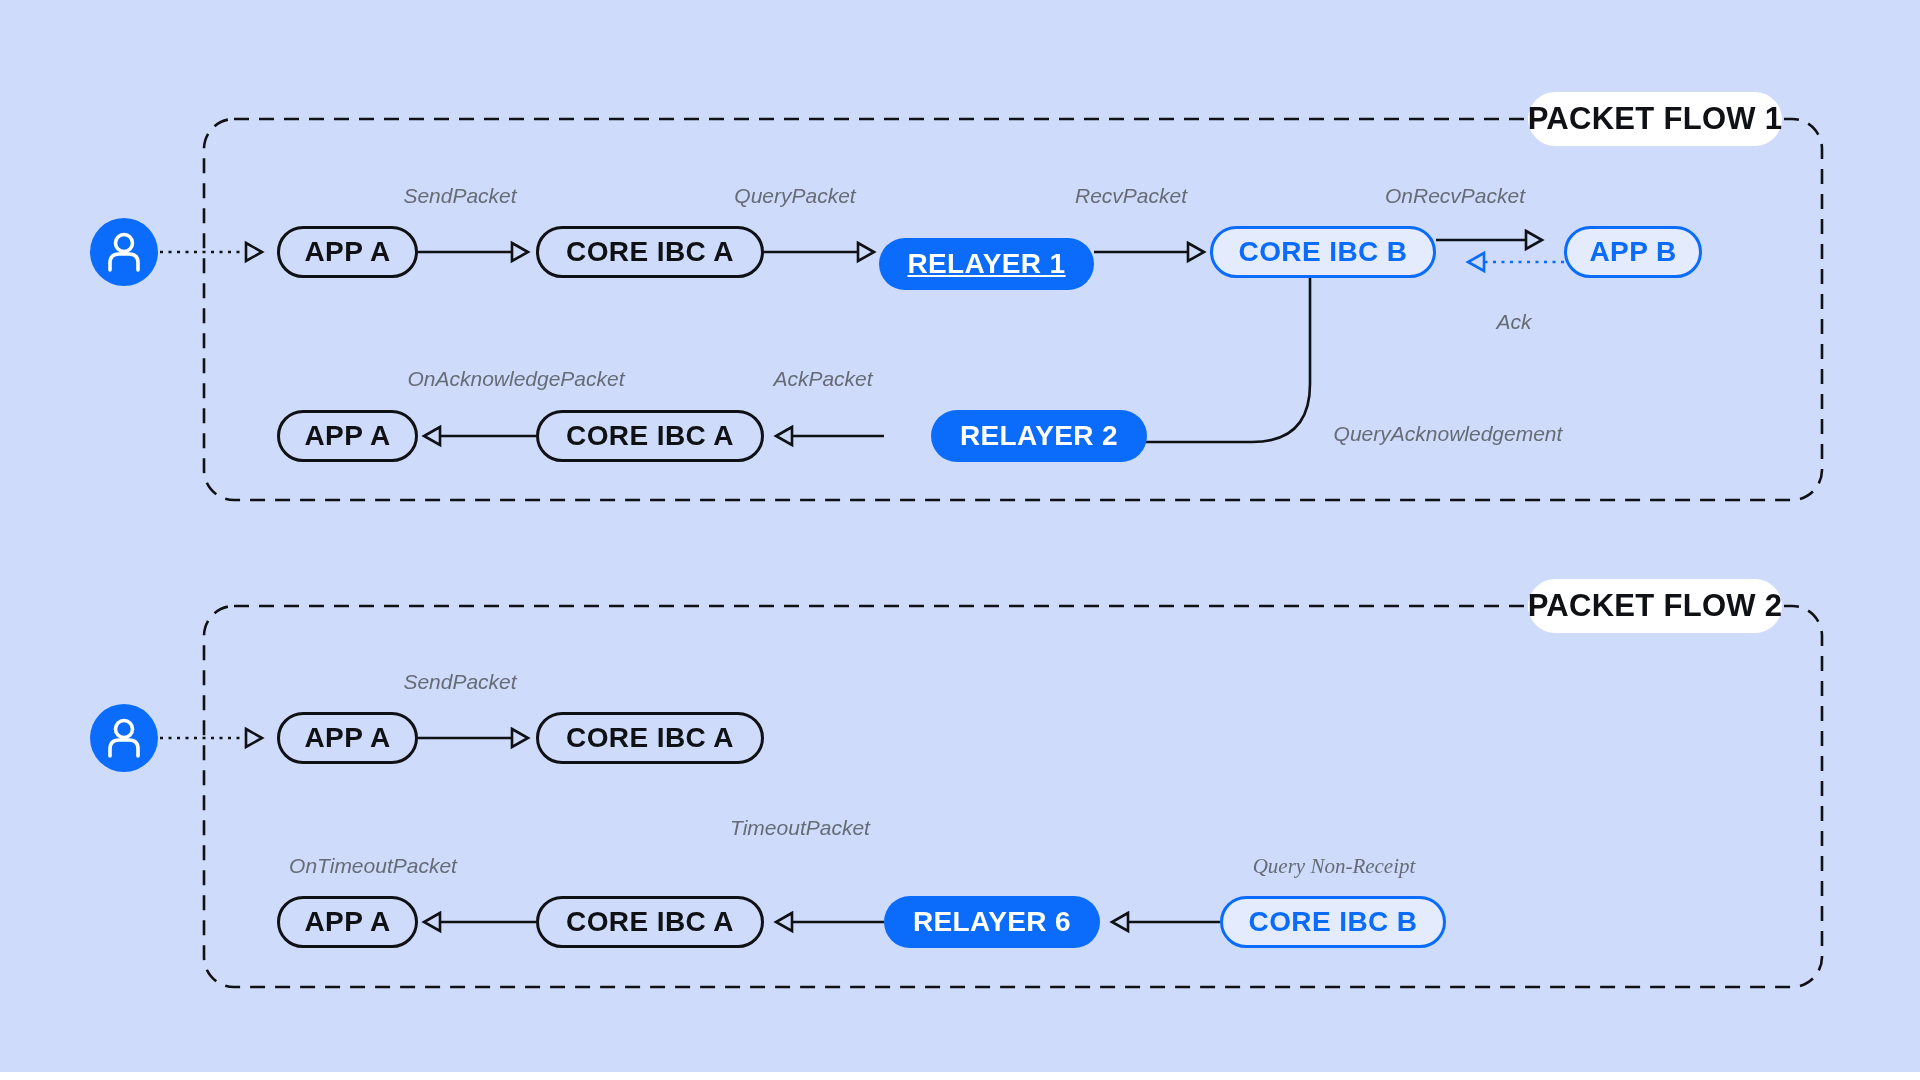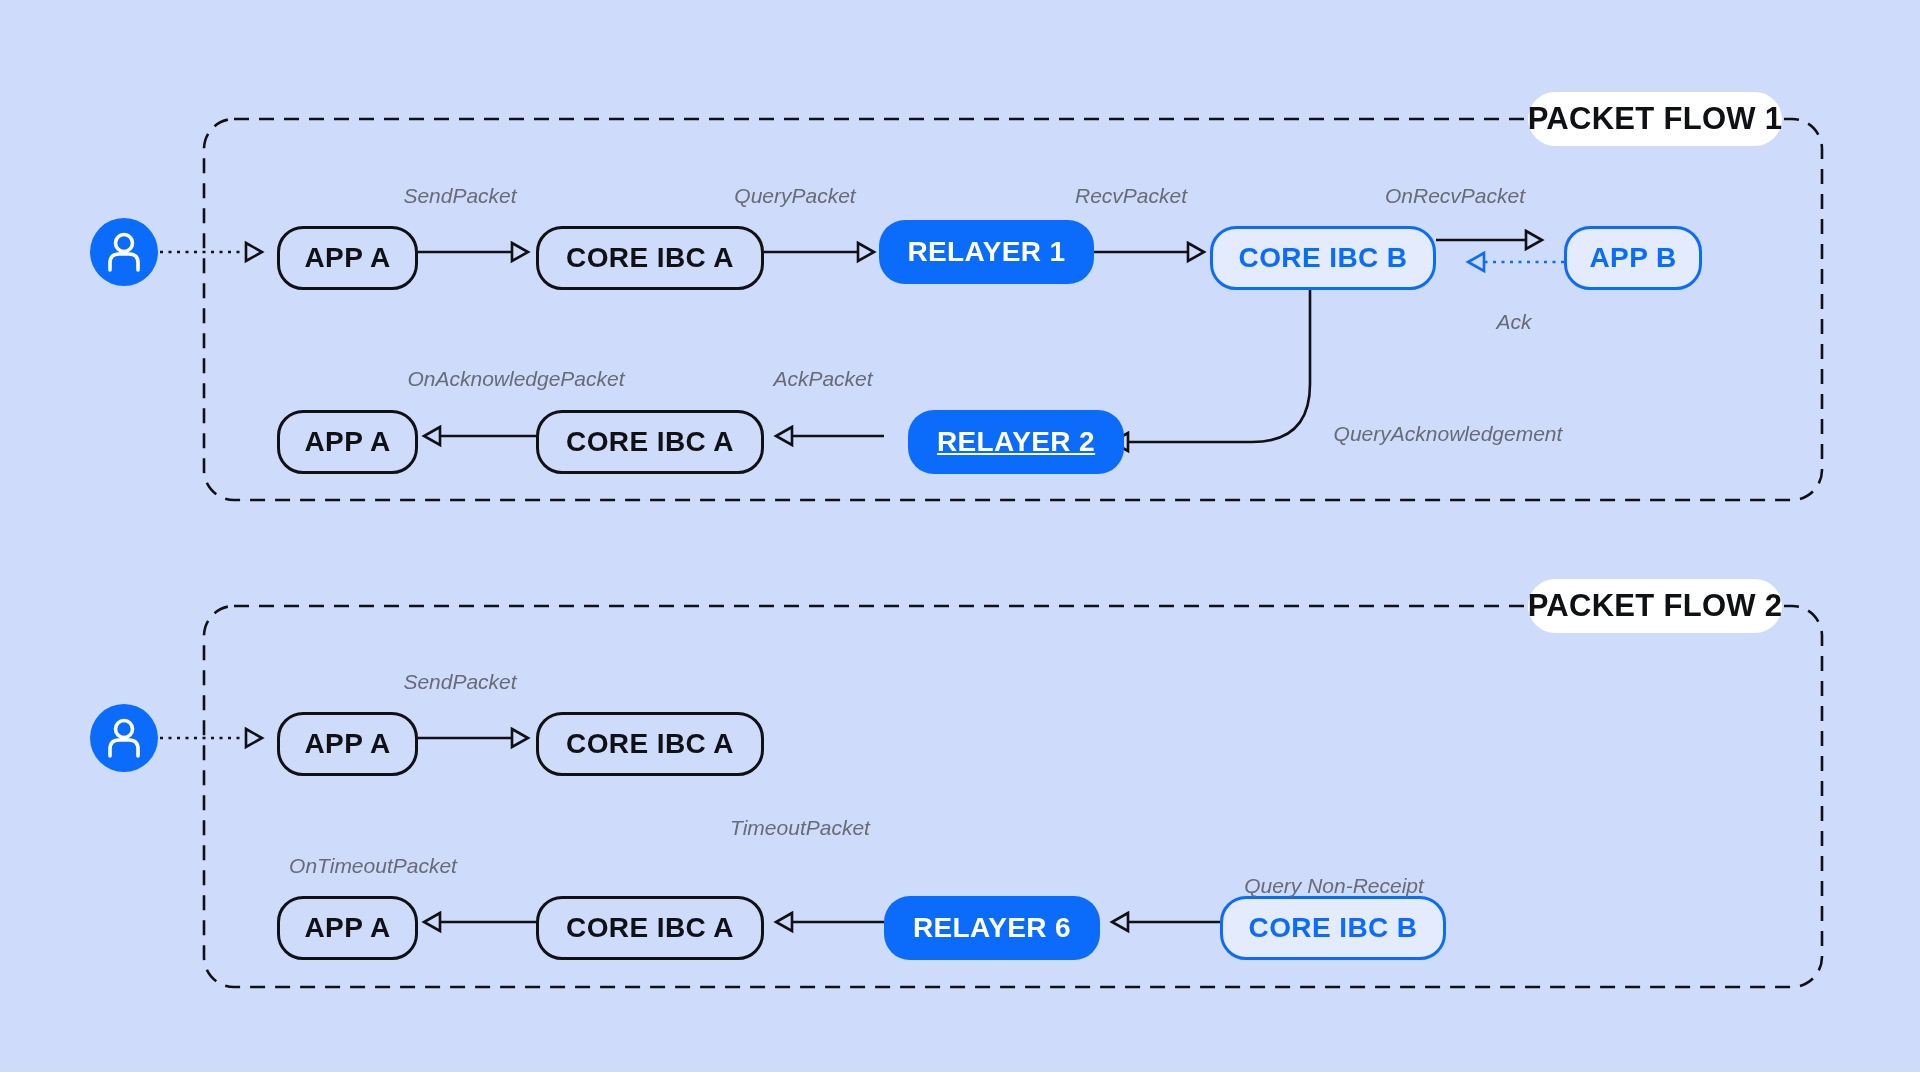--- a/index.html
+++ b/index.html
@@ -11,21 +11,21 @@
   body{background:var(--bg);font-family:"Liberation Sans",sans-serif;position:relative;}
   #stage{position:absolute;inset:0;width:1920px;height:1080px;}
   svg.wires{position:absolute;left:0;top:0;}
   svg.wires path, svg.wires rect{fill:none;stroke:var(--line);stroke-width:2.6;}
   svg.wires .box{stroke-dasharray:15 10;}
   svg.wires .dotted{stroke-dasharray:3 5.5;}
   svg.wires .tri{fill:none;stroke-linejoin:miter;}
   svg.wires .blue{stroke:var(--blue);}
   .flow-layer{position:absolute;inset:0;}
   .node{
-    position:absolute;height:64px;border-radius:26px;
+    position:absolute;height:52px;border-radius:26px;
     display:flex;align-items:center;justify-content:center;
     font-weight:700;font-size:28px;letter-spacing:.4px;white-space:nowrap;
   }
   .outline-dark{border:3px solid var(--line);color:var(--line);background:transparent;}
   .solid-blue{background:var(--blue);color:var(--white);}
   .outline-blue{border:3px solid var(--blue);color:var(--blue);background:var(--lightfill);text-align:center;}
   .edge-label{
     position:absolute;transform:translate(-50%,-50%);
     font-style:italic;font-size:21px;color:var(--gray);white-space:nowrap;
   }
@@ -122,42 +122,42 @@
       <path d="M-14 18 L-14 11 Q-14 2 -5 2 L5 2 Q14 2 14 11 L14 18" fill="none" stroke="#ffffff" stroke-width="3.6" stroke-linecap="round"></path>
     </svg>
   </div>
 
   <div class="flow-title" id="ft0" style="left: 1528px; top: 92px; width: 254px; height: 54px;">PACKET FLOW 1</div>
   <div class="flow-title" id="ft1" style="left: 1528px; top: 579px; width: 254px; height: 54px;">PACKET FLOW 2</div>
 
   <div class="flow-layer">
       <div class="node outline-dark" style="left: 277px; top: 226px; width: 141px;">APP A</div>
       <div class="node outline-dark" style="left: 536px; top: 226px; width: 228px;">CORE IBC A</div>
-      <div class="node solid-blue" style="left: 879px; top: 220px; width: 215px;">RELAYER 1</div>
+      <div class="node solid-blue" style="left: 879px; top: 238px; width: 215px; text-decoration: underline;">RELAYER 1</div>
       <div class="node outline-blue" style="left: 1210px; top: 226px; width: 226px;">CORE IBC B</div>
       <div class="node outline-blue" style="left: 1564px; top: 226px; width: 138px;">APP B</div>
       <div class="node outline-dark" style="left: 277px; top: 410px; width: 141px;">APP A</div>
       <div class="node outline-dark" style="left: 536px; top: 410px; width: 228px;">CORE IBC A</div>
-      <div class="node solid-blue" style="left: 908px; top: 410px; width: 216px; text-decoration: underline;">RELAYER 2</div>
+      <div class="node solid-blue" style="left: 931px; top: 410px; width: 216px;">RELAYER 2</div>
       <div class="edge-label" style="left: 460px; top: 196px;">SendPacket</div>
       <div class="edge-label" style="left: 795px; top: 196px;">QueryPacket</div>
       <div class="edge-label" style="left: 1131px; top: 196px;">RecvPacket</div>
       <div class="edge-label" style="left: 1455px; top: 196px;">OnRecvPacket</div>
       <div class="edge-label" style="left: 1514px; top: 291px; margin-top: 31px;">Ack</div>
       <div class="edge-label" style="left: 516px; top: 379px;">OnAcknowledgePacket</div>
       <div class="edge-label" style="left: 823px; top: 379px;">AckPacket</div>
       <div class="edge-label" style="left: 1448px; top: 434px;">QueryAcknowledgement</div>
     </div>
   <div class="flow-layer">
       <div class="node outline-dark" style="left: 277px; top: 712px; width: 141px;">APP A</div>
       <div class="node outline-dark" style="left: 536px; top: 712px; width: 228px;">CORE IBC A</div>
       <div class="node outline-dark" style="left: 277px; top: 896px; width: 141px;">APP A</div>
       <div class="node outline-dark" style="left: 536px; top: 896px; width: 228px;">CORE IBC A</div>
       <div class="node solid-blue" style="left: 884px; top: 896px; width: 216px;">RELAYER 6</div>
       <div class="node outline-blue" style="left: 1220px; top: 896px; width: 226px;">CORE IBC B</div>
       <div class="edge-label" style="left: 460px; top: 682px;">SendPacket</div>
       <div class="edge-label" style="left: 373px; top: 866px;">OnTimeoutPacket</div>
       <div class="edge-label" style="left: 800px; top: 828px; text-align: center;">TimeoutPacket</div>
-      <div class="edge-label" style="left: 1334px; top: 886px;">Query Non-Receipt</div>
+      <div class="edge-label" style="left: 1334px; top: 866px; font-family: Liberation Serif, serif;">Query Non-Receipt</div>
     </div>
 
   <div class="footer-strip"></div>
 </div>
 
 </body></html>

